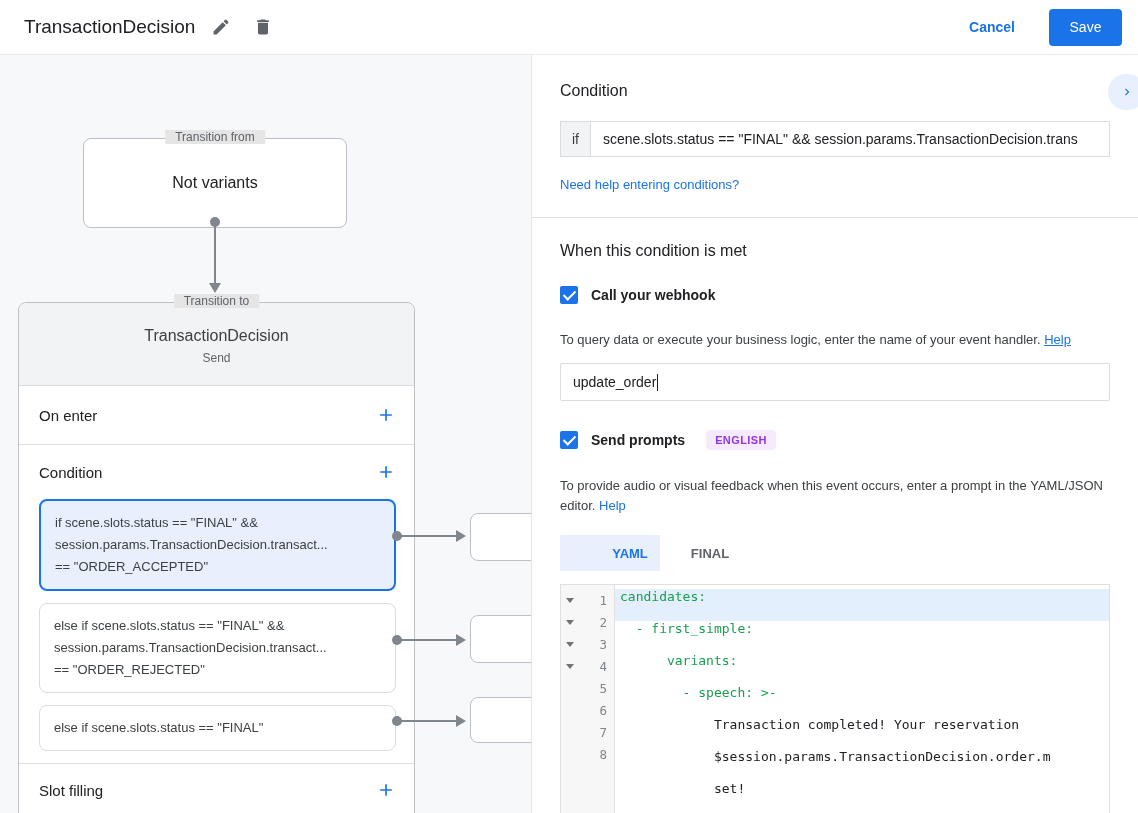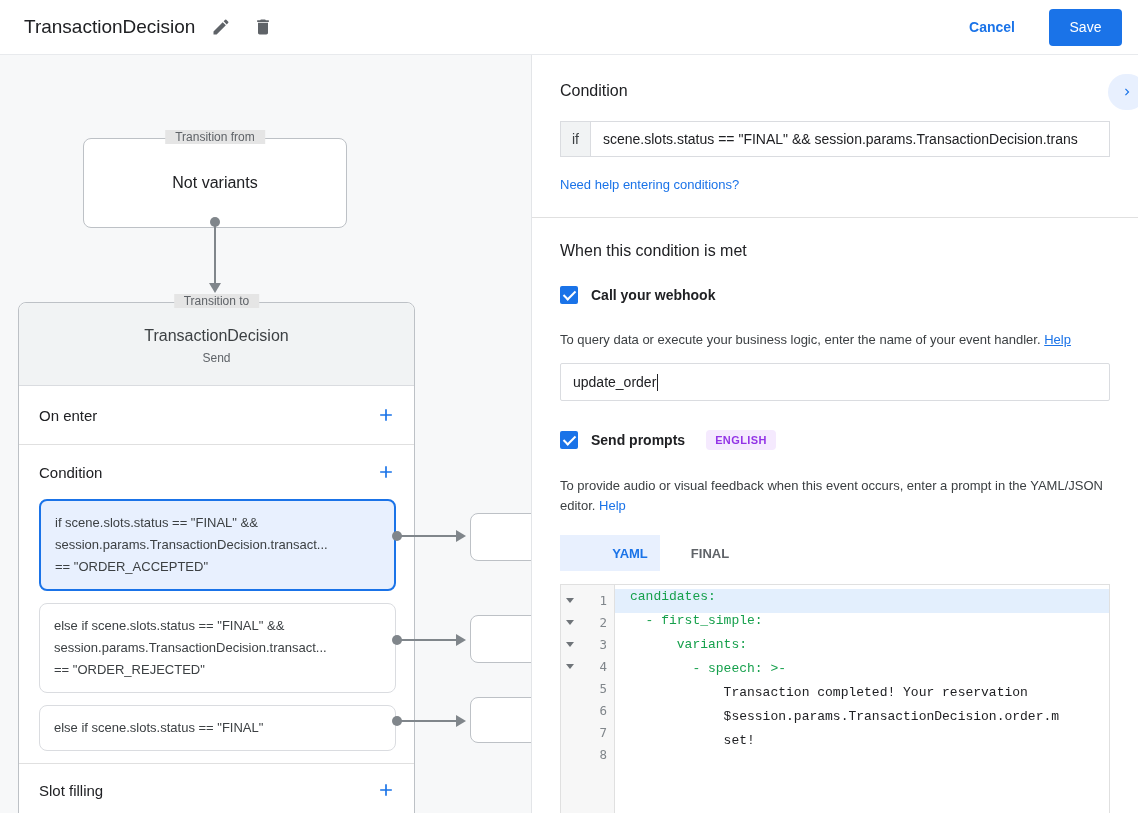--- a/index.html
+++ b/index.html
@@ -94,21 +94,21 @@
   
   .editor { margin-top:13px; border:1px solid #e0e0e0; display:flex; height:275px;
     font-family:"DejaVu Sans Mono","Liberation Mono",monospace; font-size:13px; overflow:hidden; }
   .gutter { width:54px; background:#f7f7f7; border-right:1px solid #e0e0e0; padding-top:4px; flex:none; }
   .g-row { height:22px; display:flex; align-items:center; }
   .fold { width:18px; display:flex; justify-content:center; cursor:pointer; }
   .fold-tri { width:0; height:0; border-left:4px solid transparent; border-right:4px solid transparent;
     border-top:5px solid #6f7479; }
   .lnum { flex:1; text-align:right; padding-right:7px; color:#80868b; font-size:12.5px; }
   .code { flex:1; padding-top:4px; overflow:hidden; cursor:text; }
-  .c-row { height:24px; white-space:pre; padding-left:15px; color:#202124;font-family:Liberation Mono, monospace; }
+  .c-row { height:32px; white-space:pre; padding-left:5px; color:#202124; }
   .c-row.hl { background:#e3effd; }
   .c-row.green { color:#16a04c; }
 </style>
 </head>
 <body>
 
 <div class="topbar">
   <span class="page-title">TransactionDecision</span>
   <button class="icon-btn">
     <span style="display:flex;">

